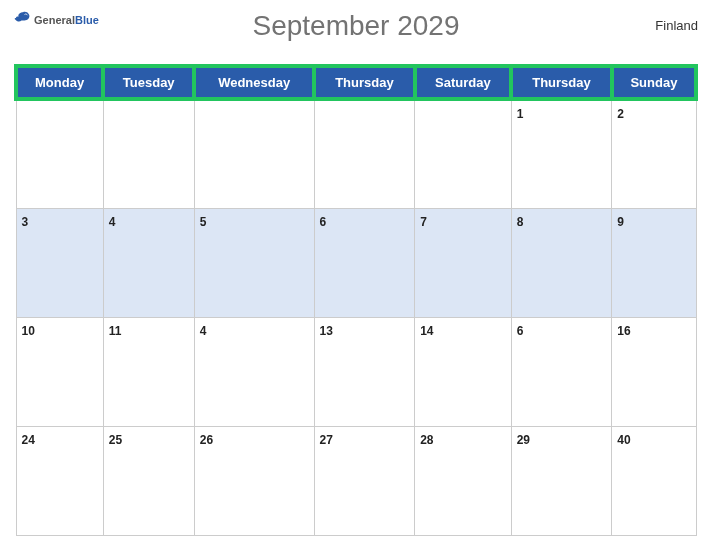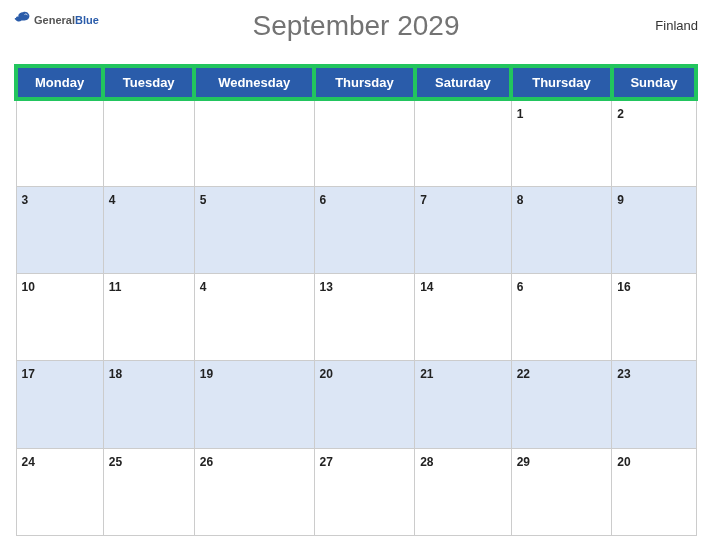--- a/index.html
+++ b/index.html
@@ -147,33 +147,24 @@
         </tr>
         <tr class="week-row white-row">
           <td><span class="date-num">10</span></td>
           <td><span class="date-num">11</span></td>
           <td><span class="date-num">4</span></td>
           <td><span class="date-num">13</span></td>
           <td><span class="date-num">14</span></td>
           <td><span class="date-num">6</span></td>
           <td><span class="date-num">16</span></td>
         </tr>
-        <tr class="week-row alt-row">
-          <td><span class="date-num">17</span></td>
-          <td><span class="date-num">18</span></td>
-          <td><span class="date-num">19</span></td>
-          <td><span class="date-num">20</span></td>
-          <td><span class="date-num">21</span></td>
-          <td><span class="date-num">22</span></td>
-          <td><span class="date-num">23</span></td>
-        </tr>
         <tr class="week-row white-row">
           <td><span class="date-num">24</span></td>
           <td><span class="date-num">25</span></td>
           <td><span class="date-num">26</span></td>
           <td><span class="date-num">27</span></td>
           <td><span class="date-num">28</span></td>
           <td><span class="date-num">29</span></td>
-          <td><span class="date-num">20</span></td>
+          <td><span class="date-num">40</span></td>
         </tr>
       </tbody>
   </table>
 </div>
 
 </body></html>

